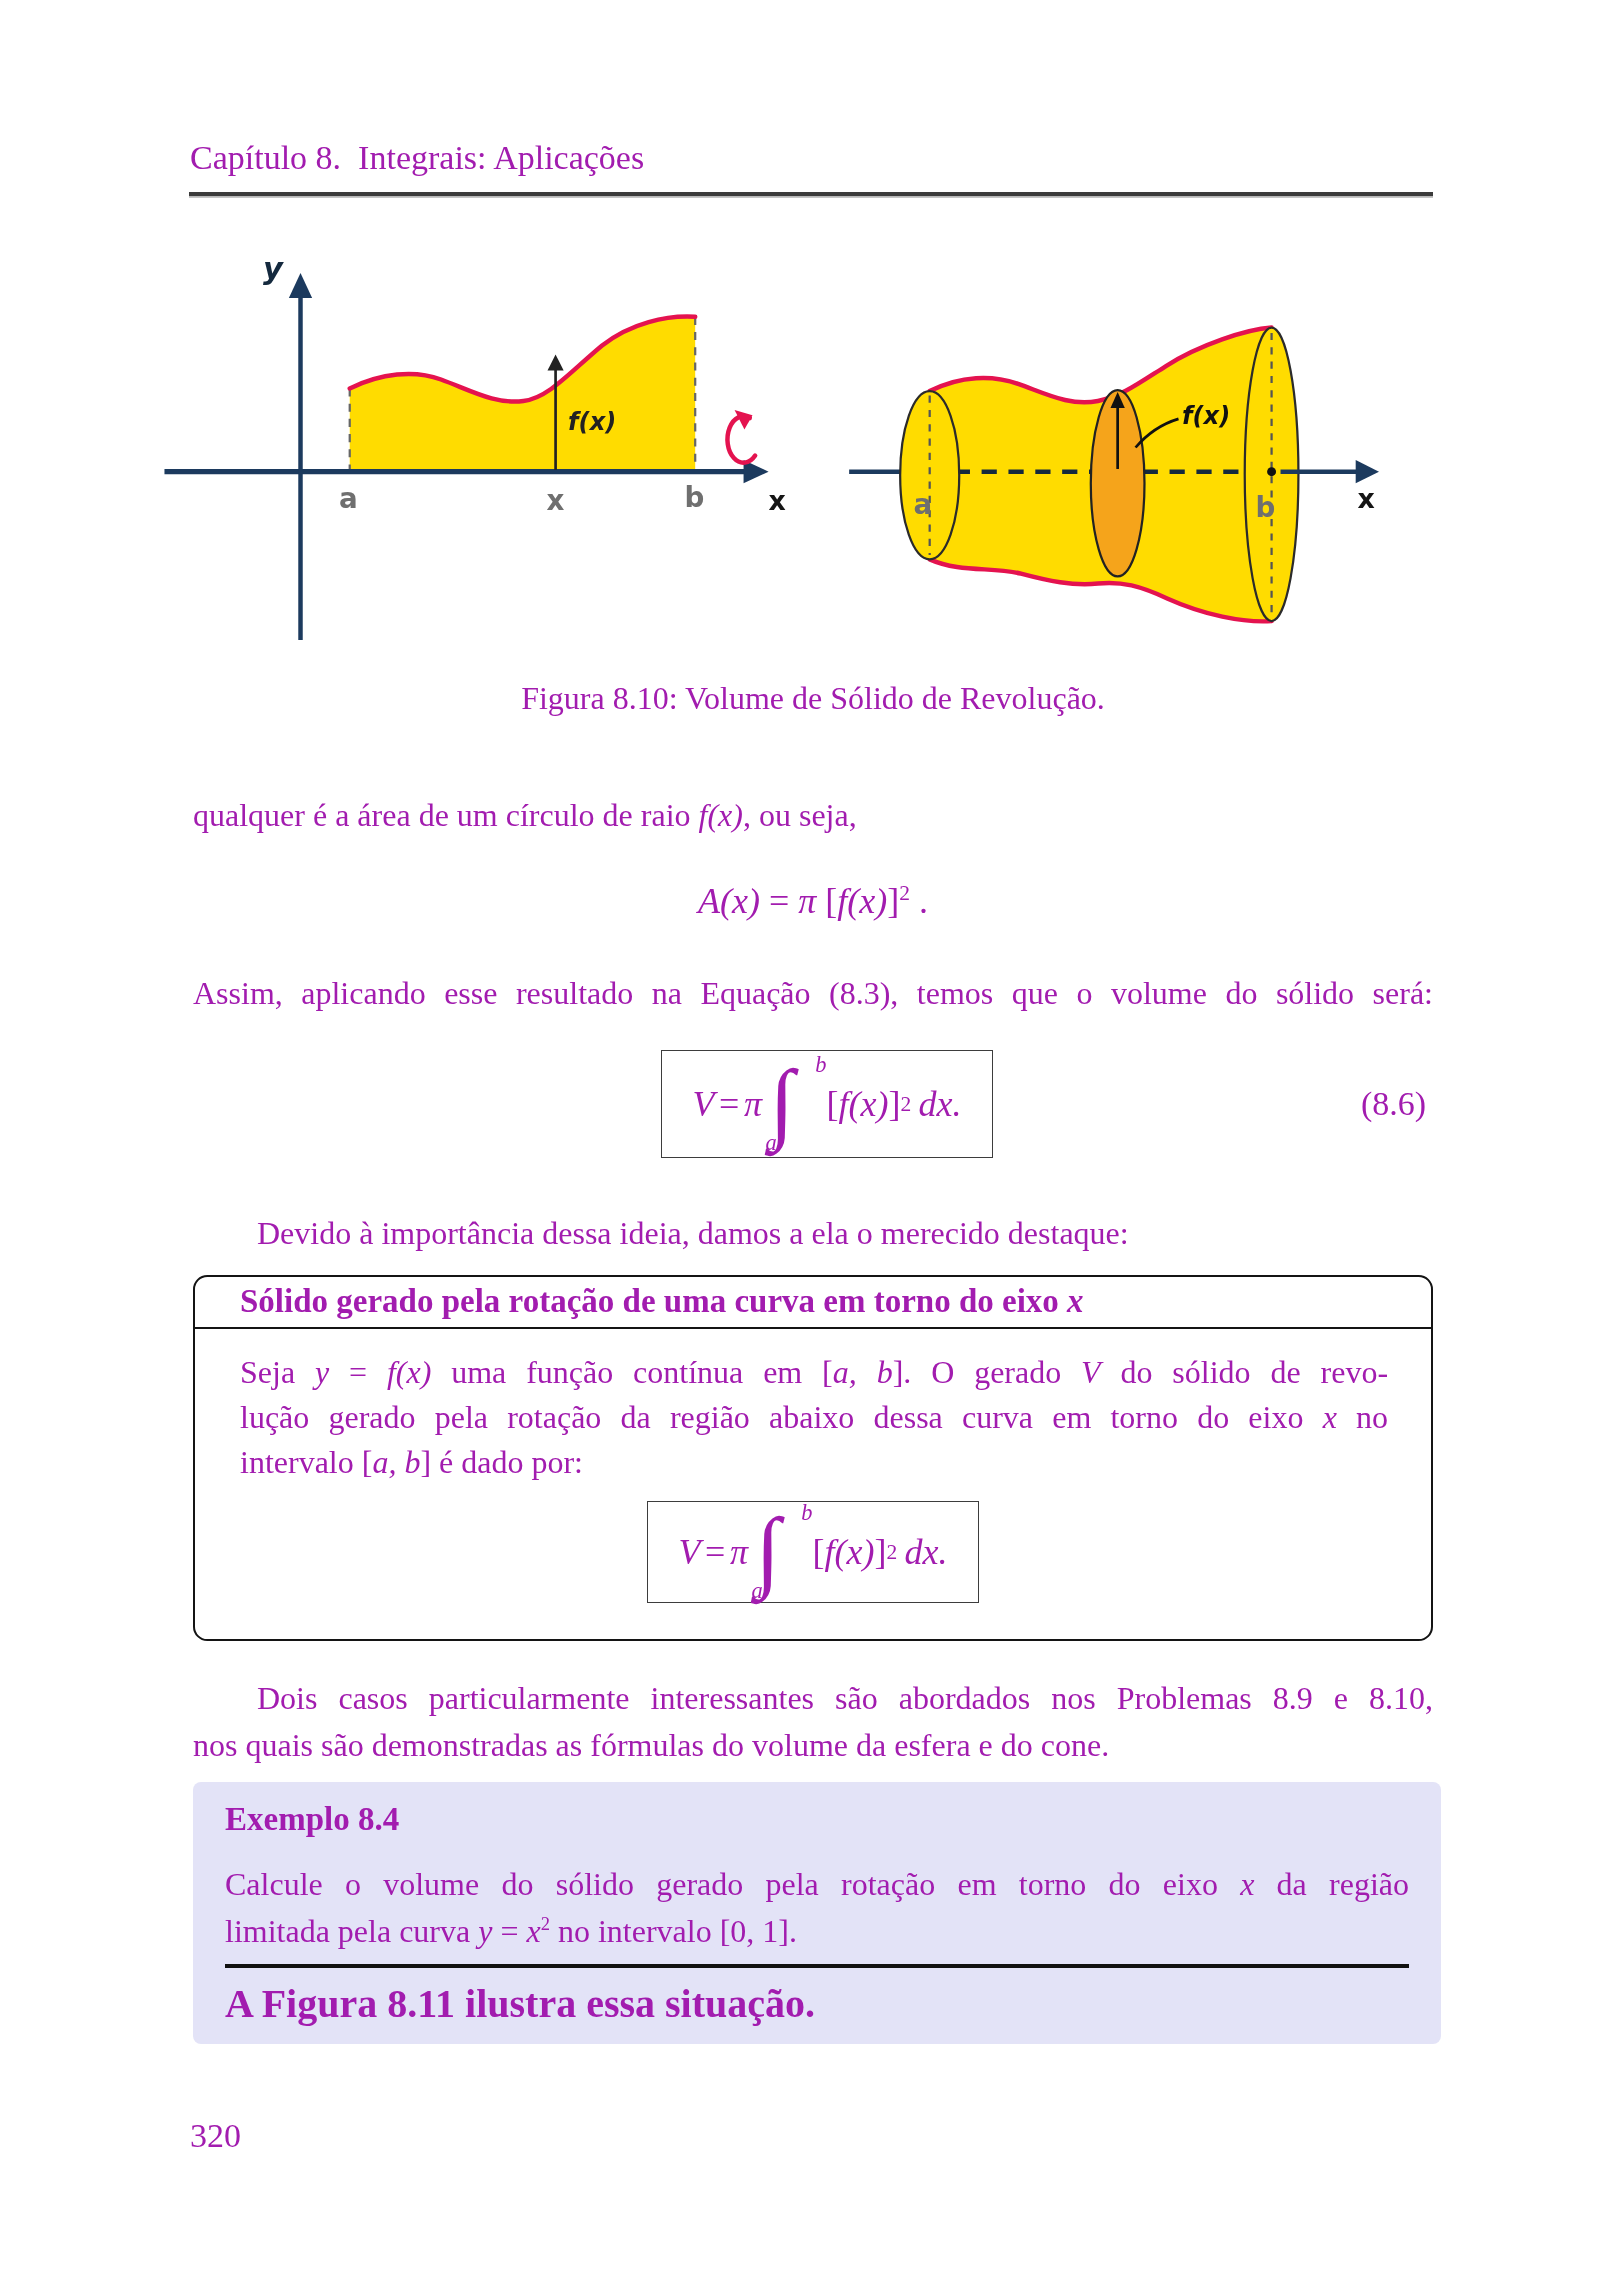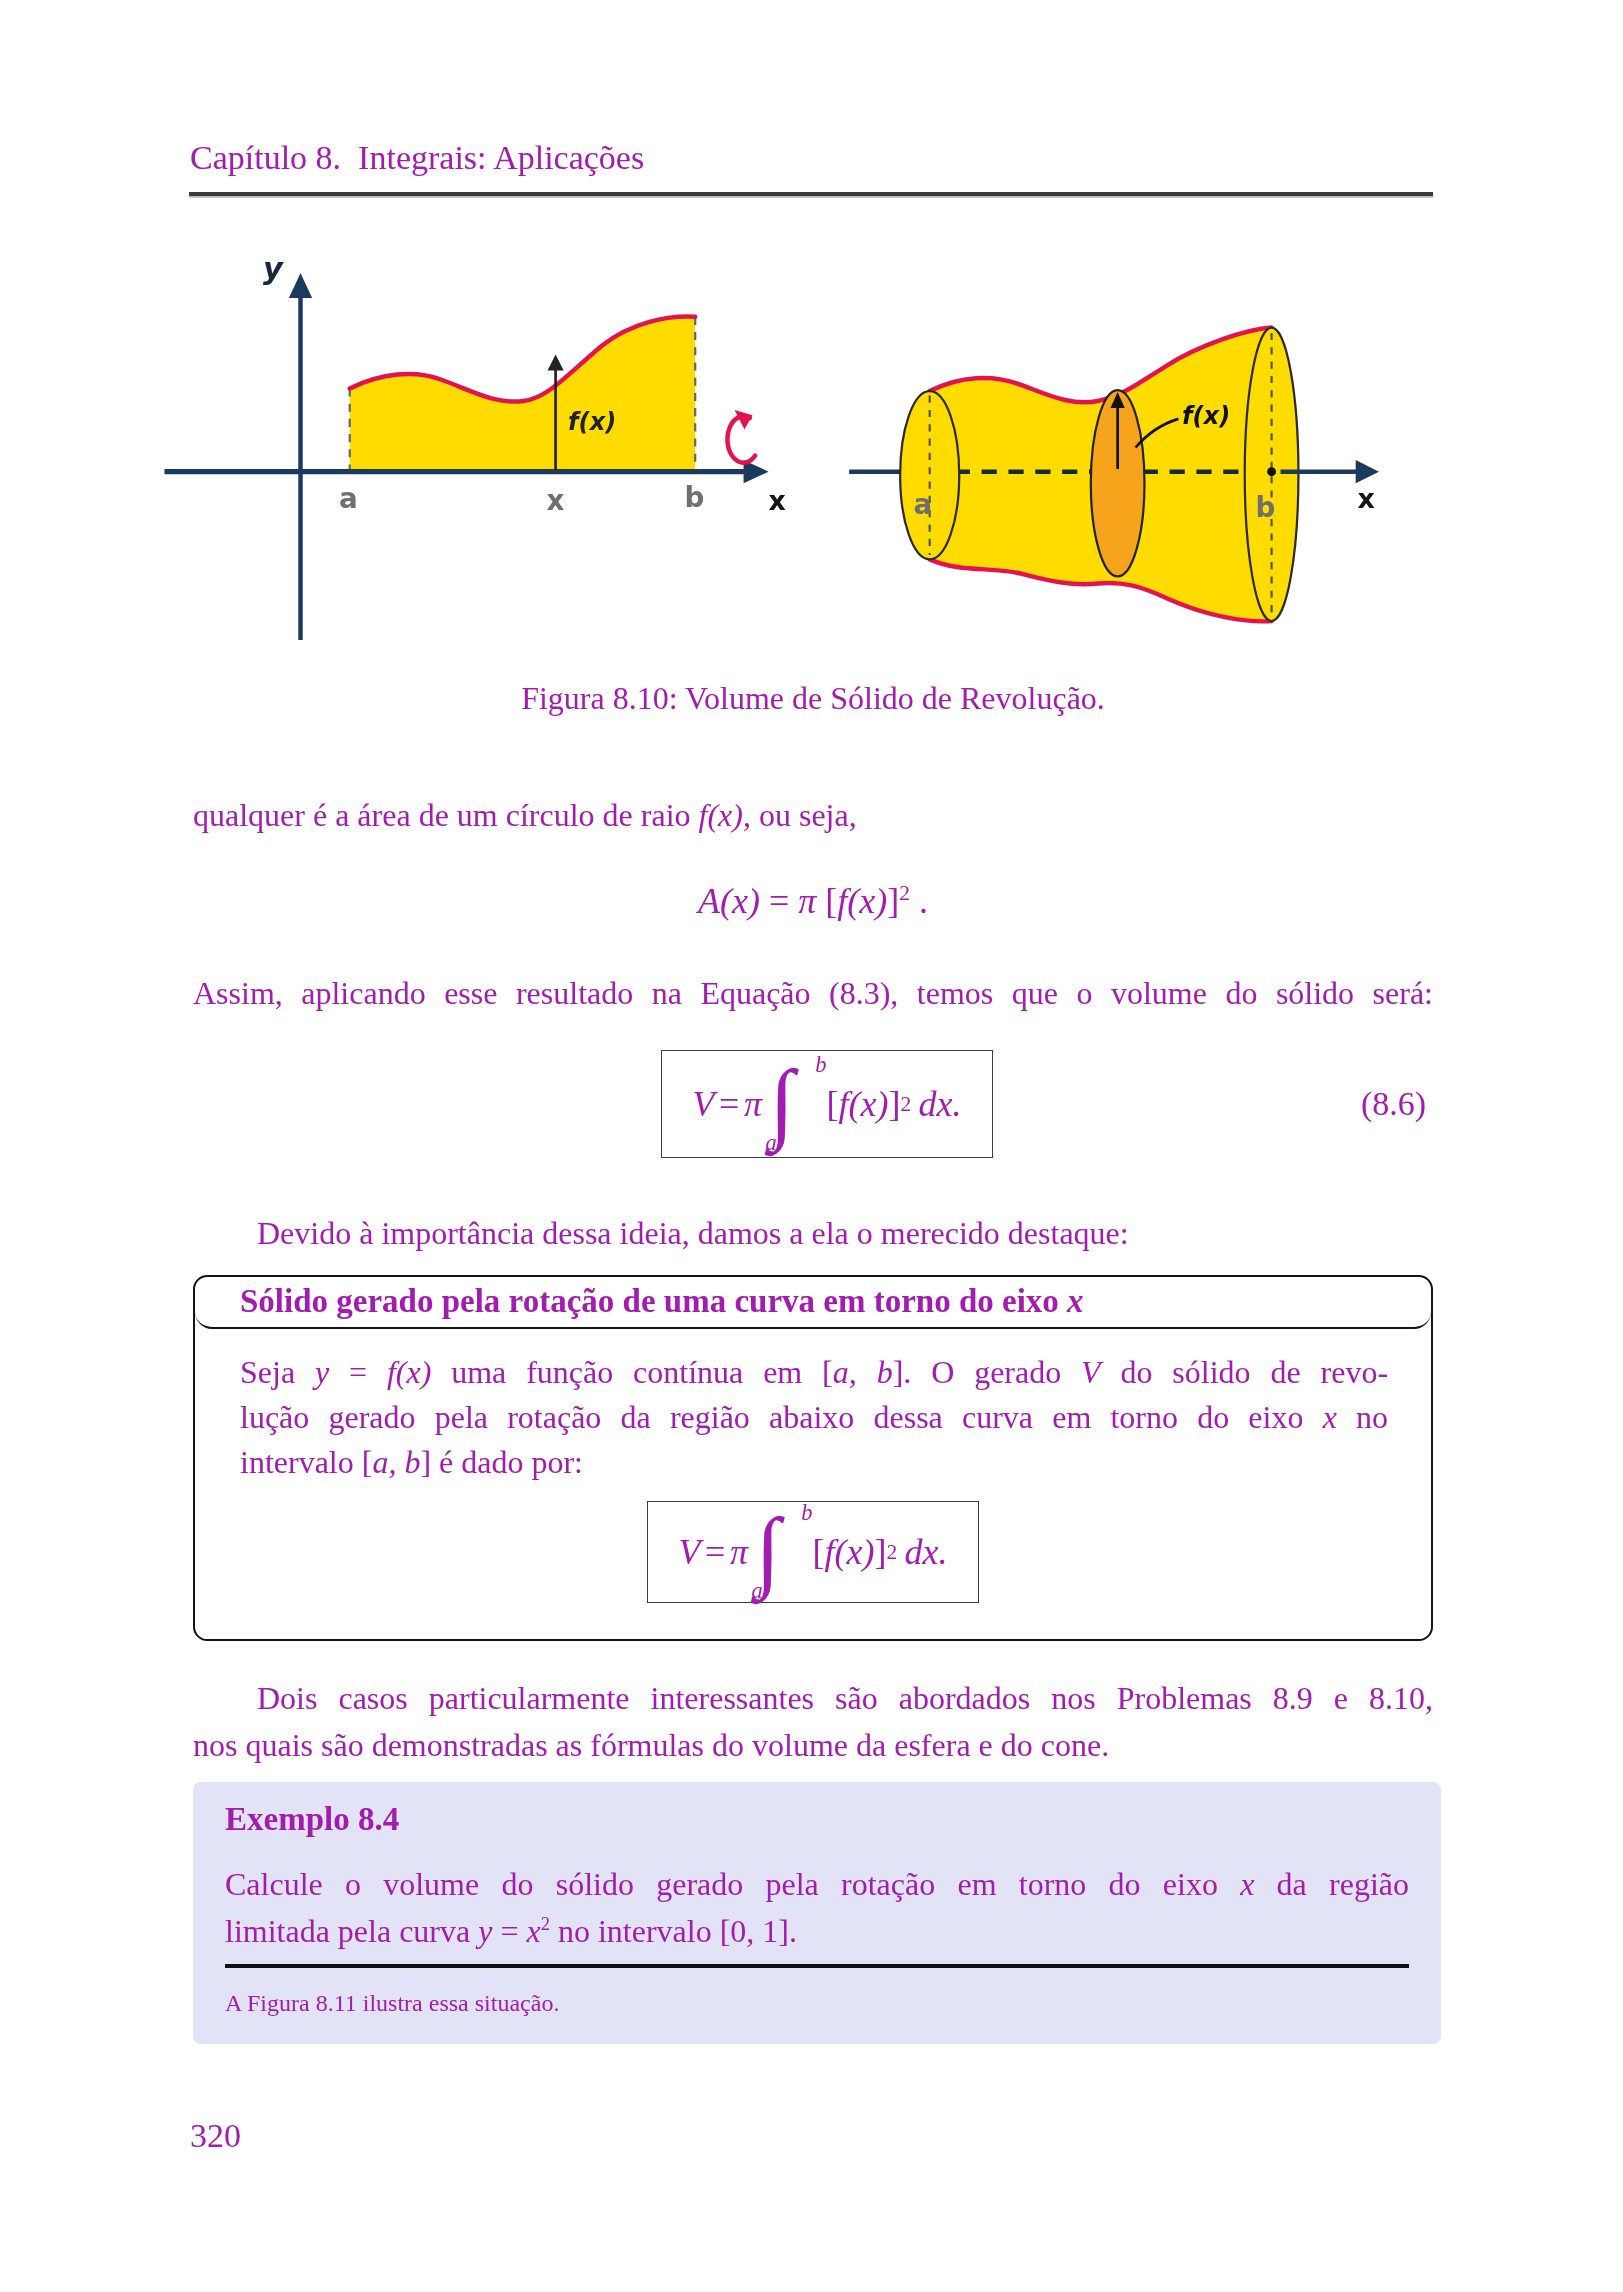--- a/index.html
+++ b/index.html
@@ -47,34 +47,33 @@
   .eq-number{left:1361px;top:1085px;font-size:34px;}
   
   .callout{
     left:193px;top:1275px;width:1240px;height:366px;
     border:2.7px solid #141414;border-radius:14.3px;background:#ffffff;
     box-sizing:border-box;
   }
   .callout-title{
     padding:5.4px 36px 5.4px 45px;font-size:33px;line-height:39px;font-weight:bold;
     border-bottom:2.7px solid #141414;
-    border-radius:17px;
   }
   .callout-body{padding:21.5px 43px 0 45px;font-size:32px;line-height:45px;text-align:justify;}
   .callout .eqbox-inner{width:330px;height:100px;margin:16px auto 0;}
   
   .example-box{
     left:193px;top:1782px;width:1248px;height:262px;
     background:#e3e3f7;border-radius:8px;box-sizing:border-box;
     padding:18px 32px 0 32px;
   }
   .example-title{font-size:33px;line-height:39px;font-weight:bold;}
   .example-body{margin-top:21.5px;font-size:32px;line-height:47px;text-align:justify;}
   .example-rule{height:4.5px;background:#111111;margin-top:9px;}
-  .example-note{margin-top:14.3px;font-size:24px;line-height:43px;}
+  .example-note{margin-top:14.3px;font-size:40px;line-height:43px;font-weight:bold;}
   .page-number{left:190px;top:2117px;font-size:34px;}
   
   .fig-label{font-family:"DejaVu Sans", sans-serif;font-weight:700;}
 </style>
 </head>
 <body>
 
 <div class="page">
 
   <div class="abs chapter-title">Capítulo 8.&nbsp; Integrais: Aplicações</div>

